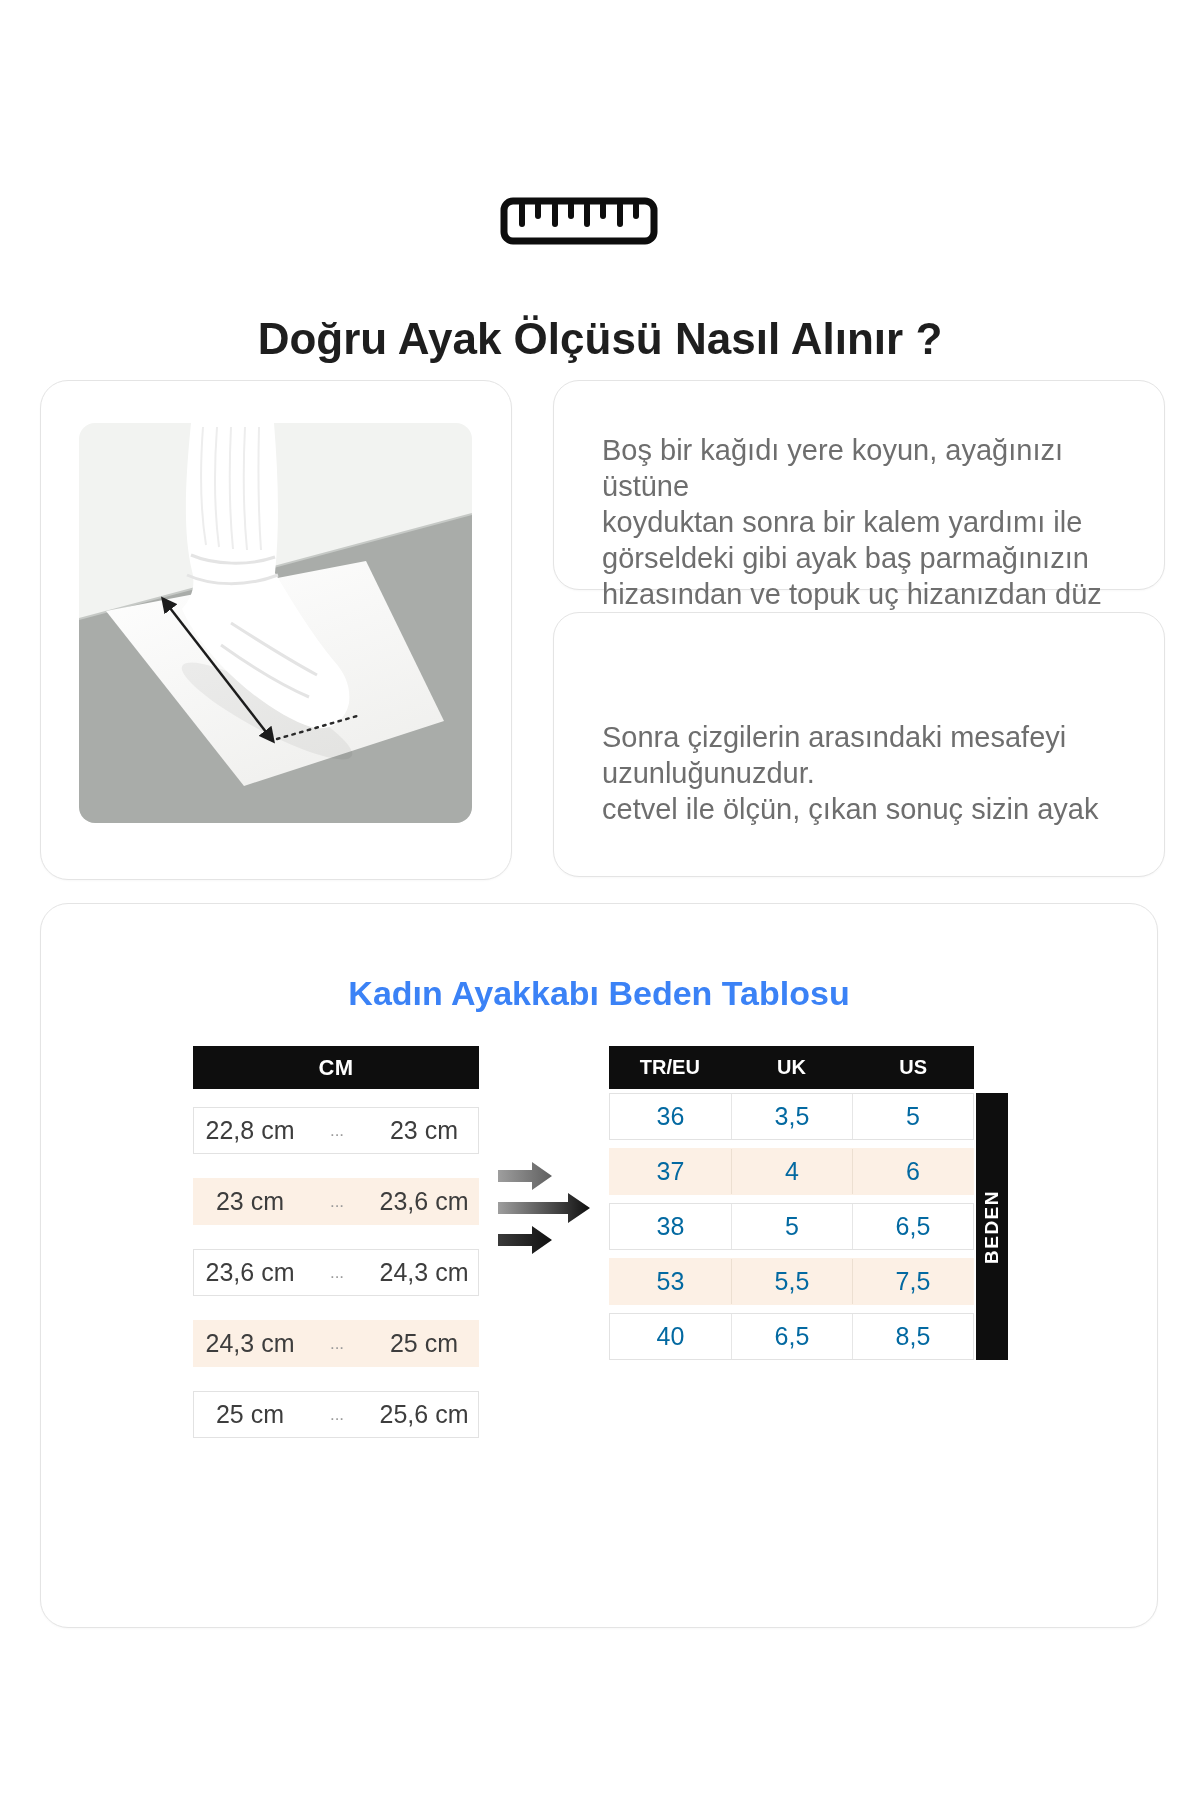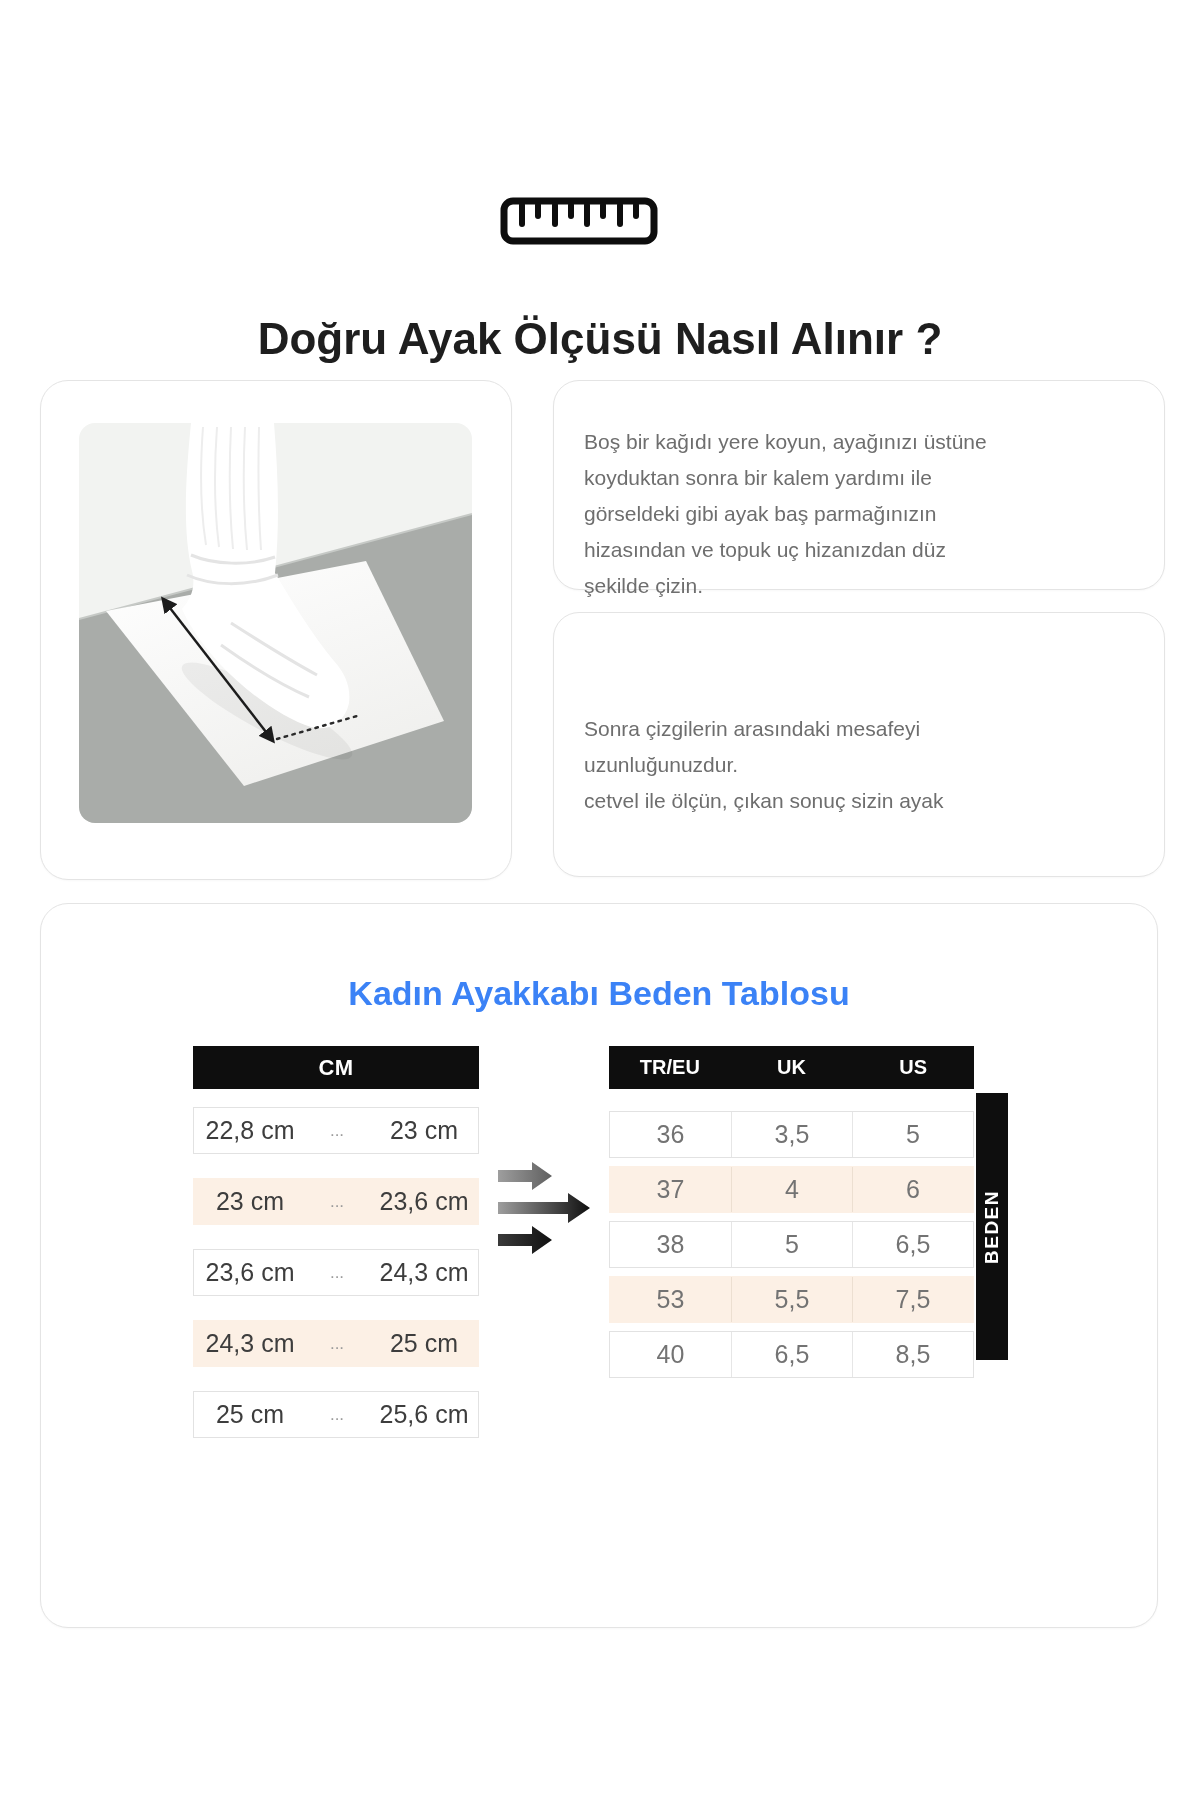--- a/index.html
+++ b/index.html
@@ -11,45 +11,45 @@
   .page-title{position:absolute;left:0;top:288px;width:1200px;text-align:center;
               font-size:44px;line-height:44px;font-weight:700;color:#1e1e1e;}
 
   
   .card{position:absolute;background:#fff;border:1px solid #e4e4e4;box-sizing:border-box;
         box-shadow:0 1px 2px rgba(0,0,0,0.03);}
   .photo-card{left:40px;top:380px;width:472px;height:500px;border-radius:28px;}
   .photo{position:absolute;left:38px;top:42px;width:393px;height:400px;border-radius:16px;overflow:hidden;}
   .text-card-1{left:553px;top:380px;width:612px;height:210px;border-radius:26px;}
   .text-card-2{left:553px;top:612px;width:612px;height:265px;border-radius:26px;}
-  .step-text{position:absolute;left:30px;right:40px;font-size:21px;line-height:36px;color:#6e6e6e;}
+  .step-text{position:absolute;left:48px;right:40px;font-size:29px;line-height:36px;color:#6e6e6e;}
   .text-card-1 .step-text{top:22px;}
   .text-card-2 .step-text{top:77px;}
   .step-text span{display:block;}
 
   
   .table-card{left:40px;top:903px;width:1118px;height:725px;border-radius:28px;}
   .table-title{position:absolute;left:0;top:42px;width:100%;text-align:center;
                font-size:34px;font-weight:700;color:#3b82f6;}
 
   .cm-table{position:absolute;left:152px;top:142px;width:286px;}
   .thead{height:43px;background:#0e0e0e;color:#ffffff;display:flex;align-items:center;
          justify-content:center;font-size:22px;font-weight:700;letter-spacing:.5px;margin-bottom:18px;}
   .trow{height:47px;display:grid;grid-template-columns:112px 62px 112px;align-items:center;
         text-align:center;font-size:25px;color:#3d3d3d;background:#fff;border:1px solid #e2e2e2;
         box-sizing:border-box;margin-bottom:24px;}
   .trow.alt{background:#fcf0e5;border-color:#fcf0e5;}
   .dots{font-size:17px;color:#9b9b9b;}
 
   .size-table{position:absolute;left:568px;top:142px;width:365px;}
   .thead3{height:43px;background:#0e0e0e;color:#fff;display:grid;grid-template-columns:1fr 1fr 1fr;
-          align-items:center;text-align:center;font-size:20px;font-weight:700;margin-bottom:22px;}
+          align-items:center;text-align:center;font-size:20px;font-weight:700;margin-bottom:4px;}
   .srow{height:47px;display:grid;grid-template-columns:1fr 1fr 1fr;background:#fff;
         border:1px solid #e2e2e2;box-sizing:border-box;margin-bottom:8px;
-        font-size:25px;color:#737373;}
+        font-size:25px;color:#0369a1;}
   .srow .c{display:flex;align-items:center;justify-content:center;height:100%;}
   .srow .c + .c{border-left:1px solid #e6e6e6;box-sizing:border-box;}
   .srow.alt{background:#fcf0e5;border-color:#fcf0e5;}
   .srow.alt .c + .c{border-left-color:#ecdfd1;}
 
   .beden-bar{position:absolute;left:935px;top:189px;width:32px;height:267px;background:#0e0e0e;
              display:flex;align-items:center;justify-content:center;}
   .beden-bar span{transform:rotate(-90deg);color:#ffffff;font-size:19px;font-weight:600;
                   letter-spacing:1.5px;white-space:nowrap;}
 

